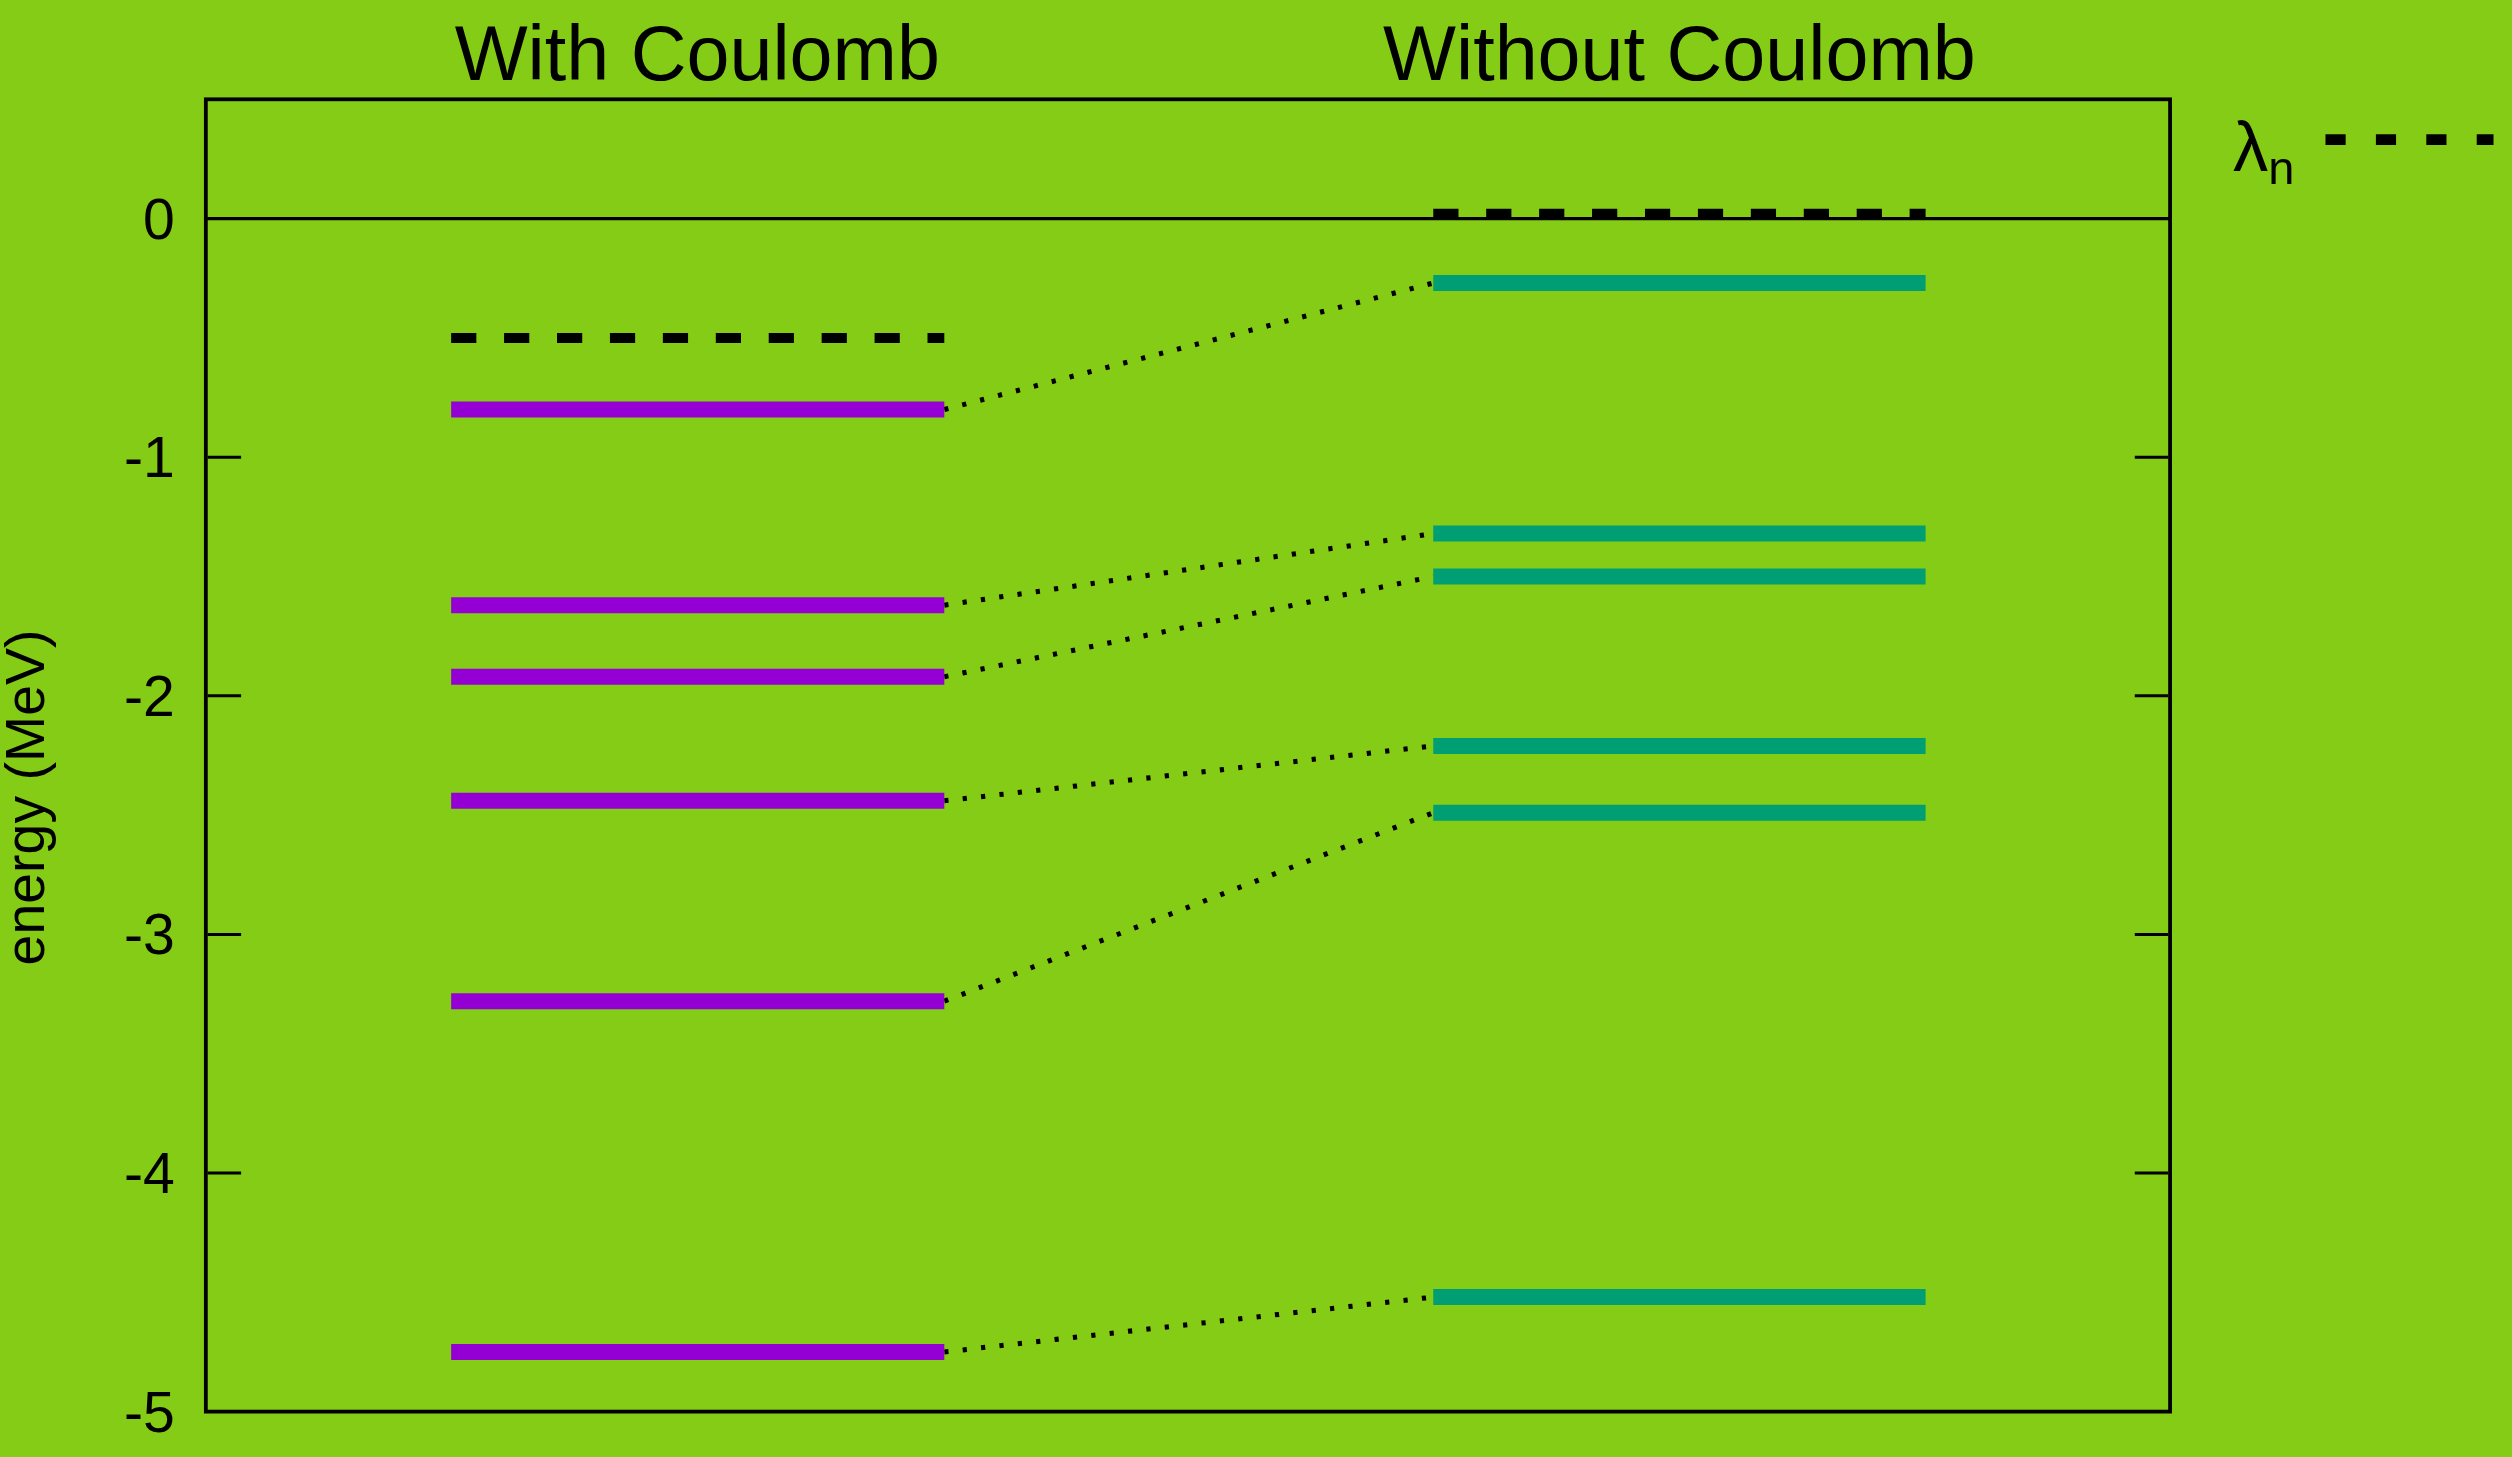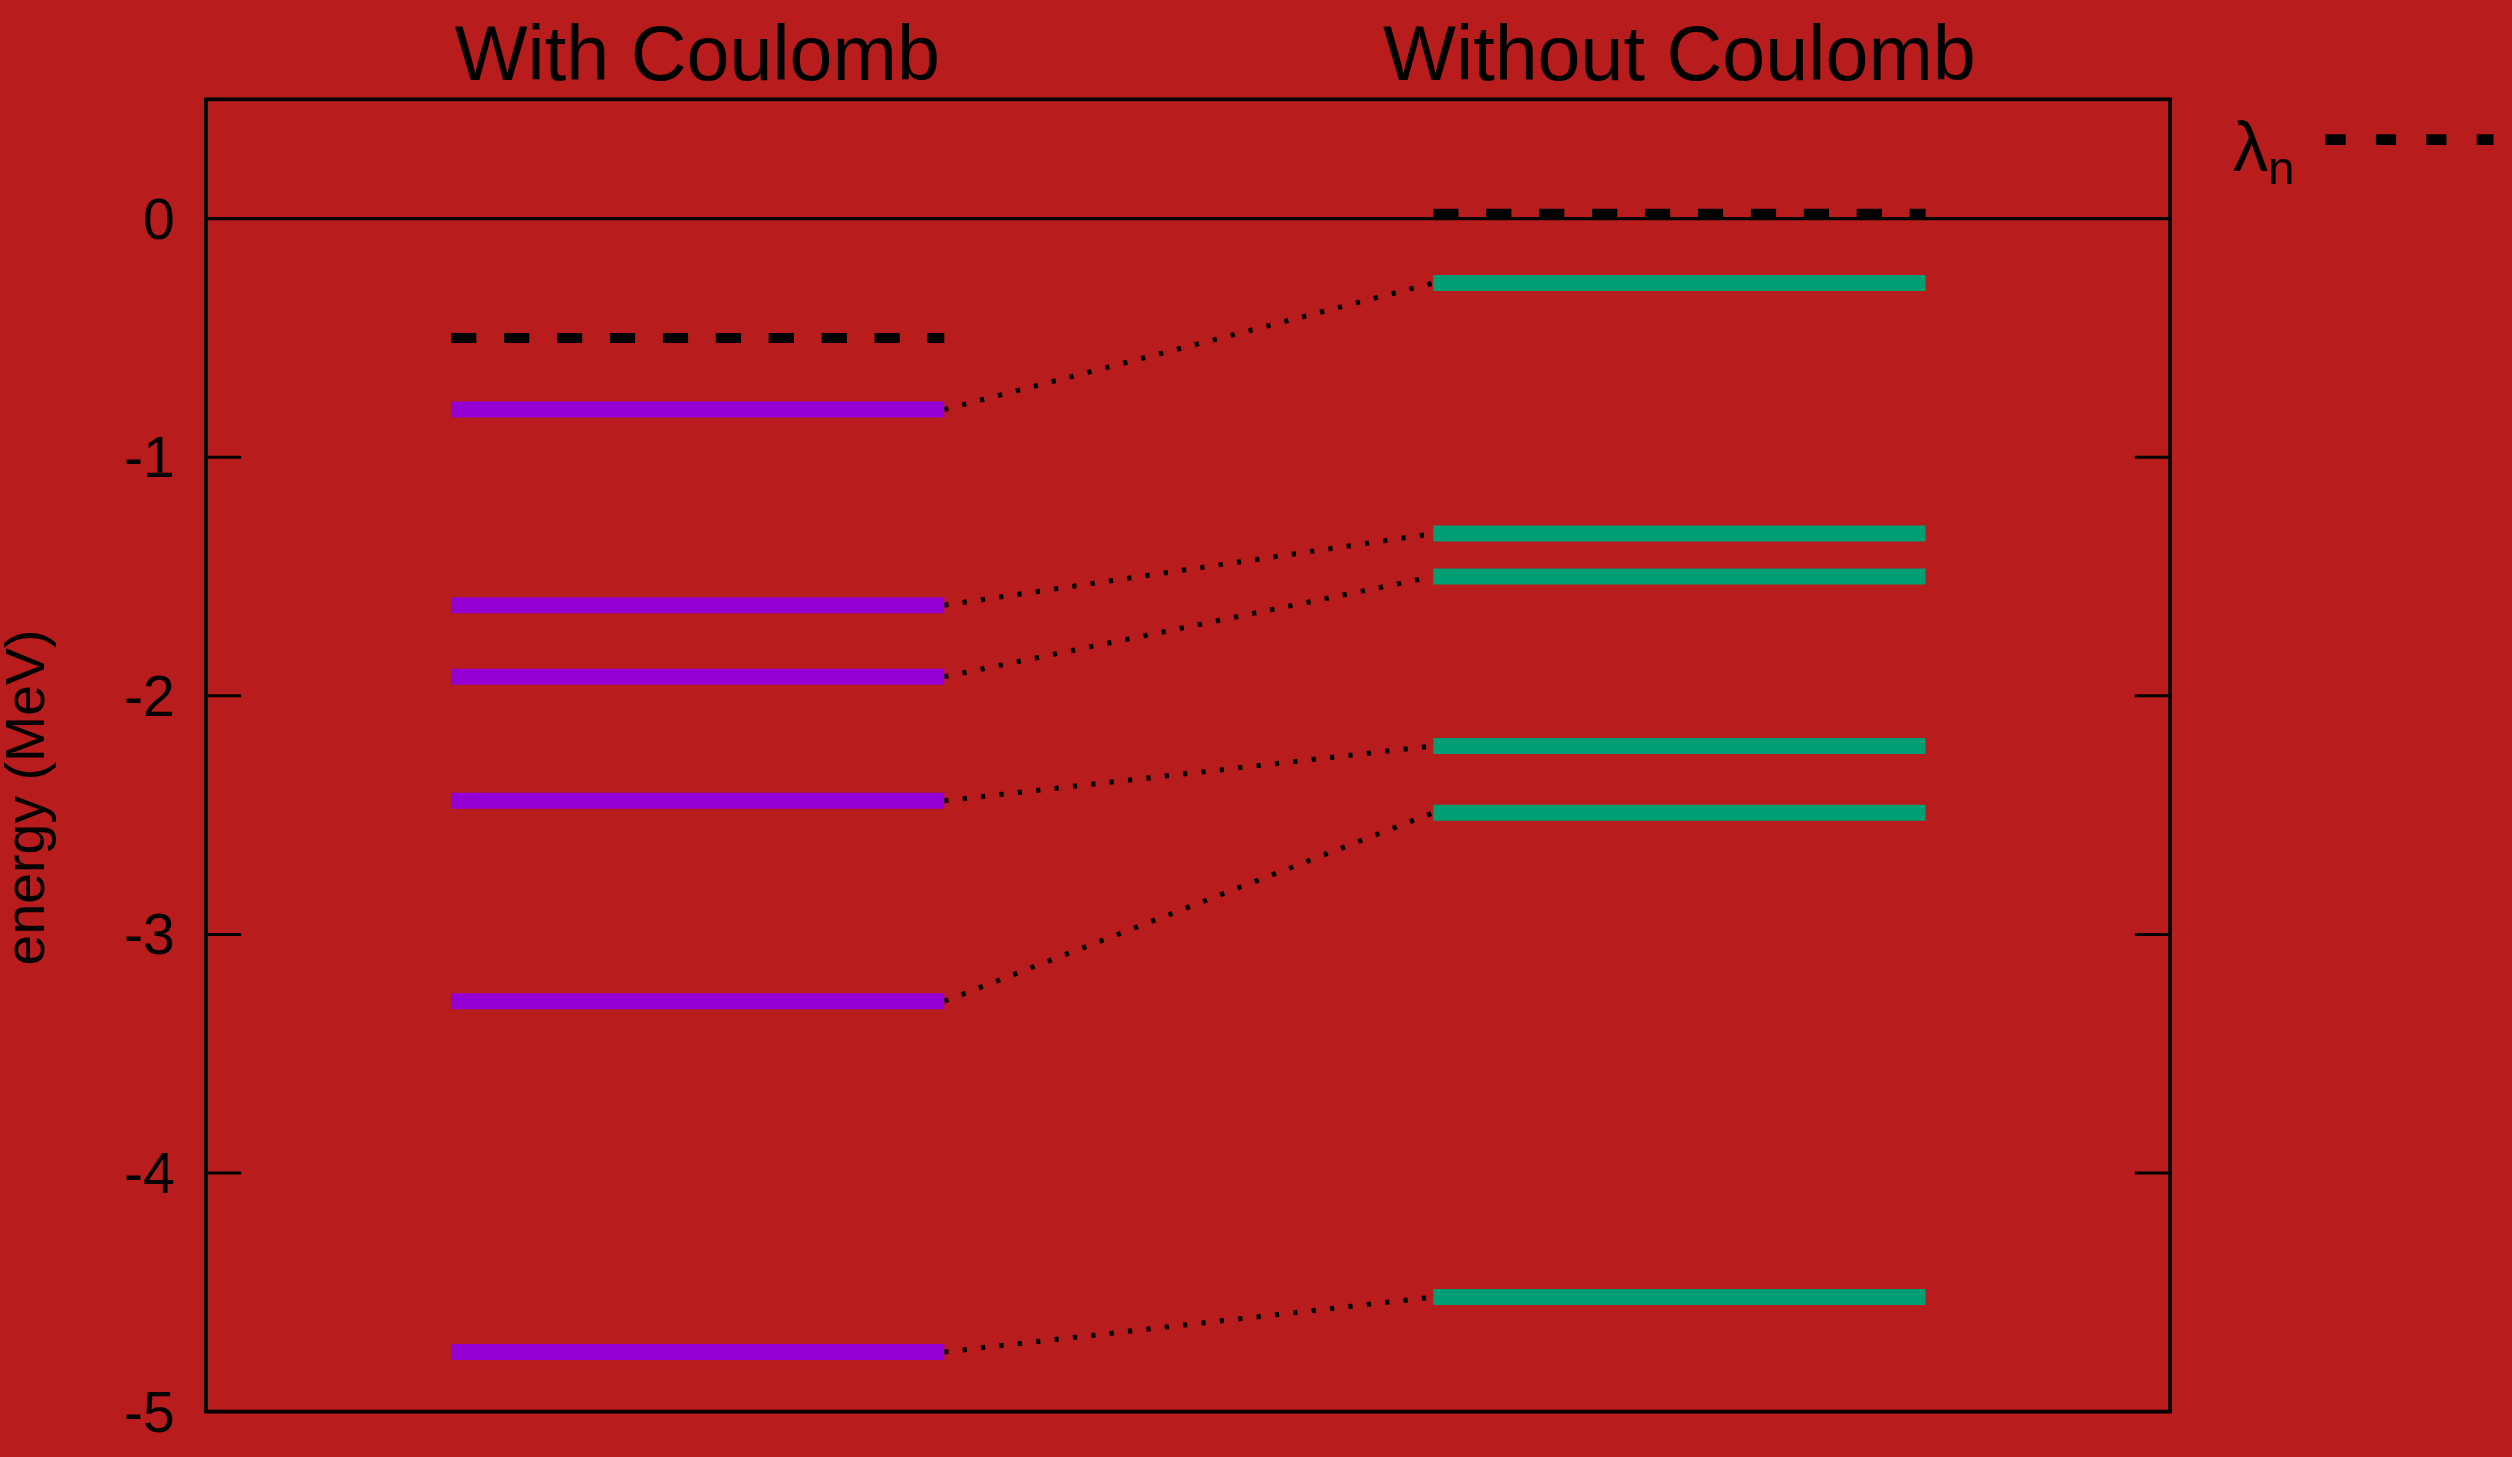--- a/index.html
+++ b/index.html
@@ -1,16 +1,16 @@
 <!DOCTYPE html>
 <html style="font-size:13.4px"><head>
 <meta charset="utf-8">
 <style>
   html,body{margin:0;padding:0;background:#ffffff;}
-  .page{position:relative;width:2512px;height:1458px;background:#b91c1c;
+  .page{position:relative;width:2512px;height:1458px;background:#84cc16;
         font-family:"Liberation Sans", sans-serif;}
   svg text{font-family:"Liberation Sans", sans-serif;fill:#000000;}
   .col-title{font-size:92px;}
   .tick-label{font-size:68px;}
   .axis-label{font-size:66px;}
   .legend-label{font-size:84px;}
   .legend-sub{font-size:56px;}
 </style>
 </head>
 <body>

